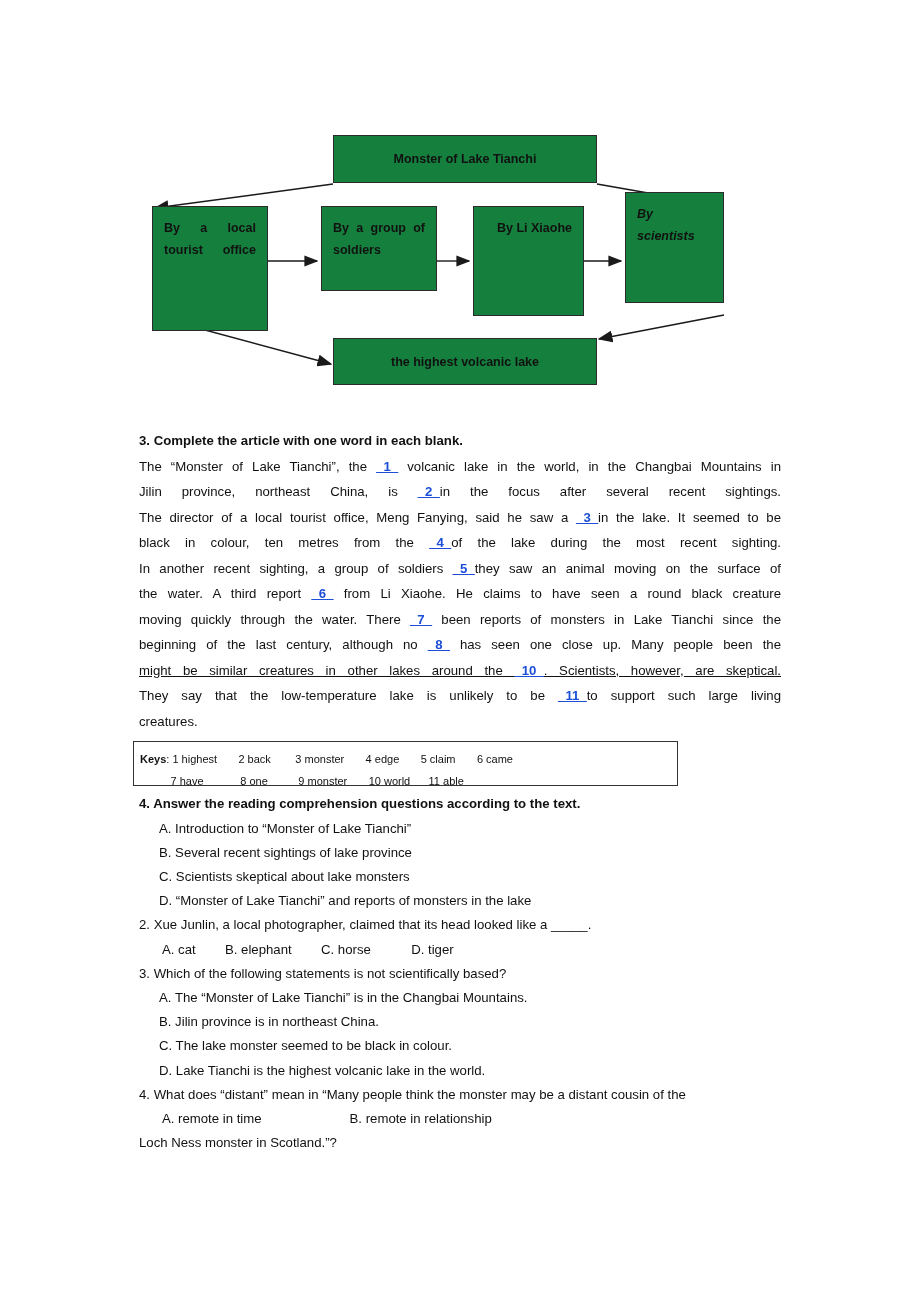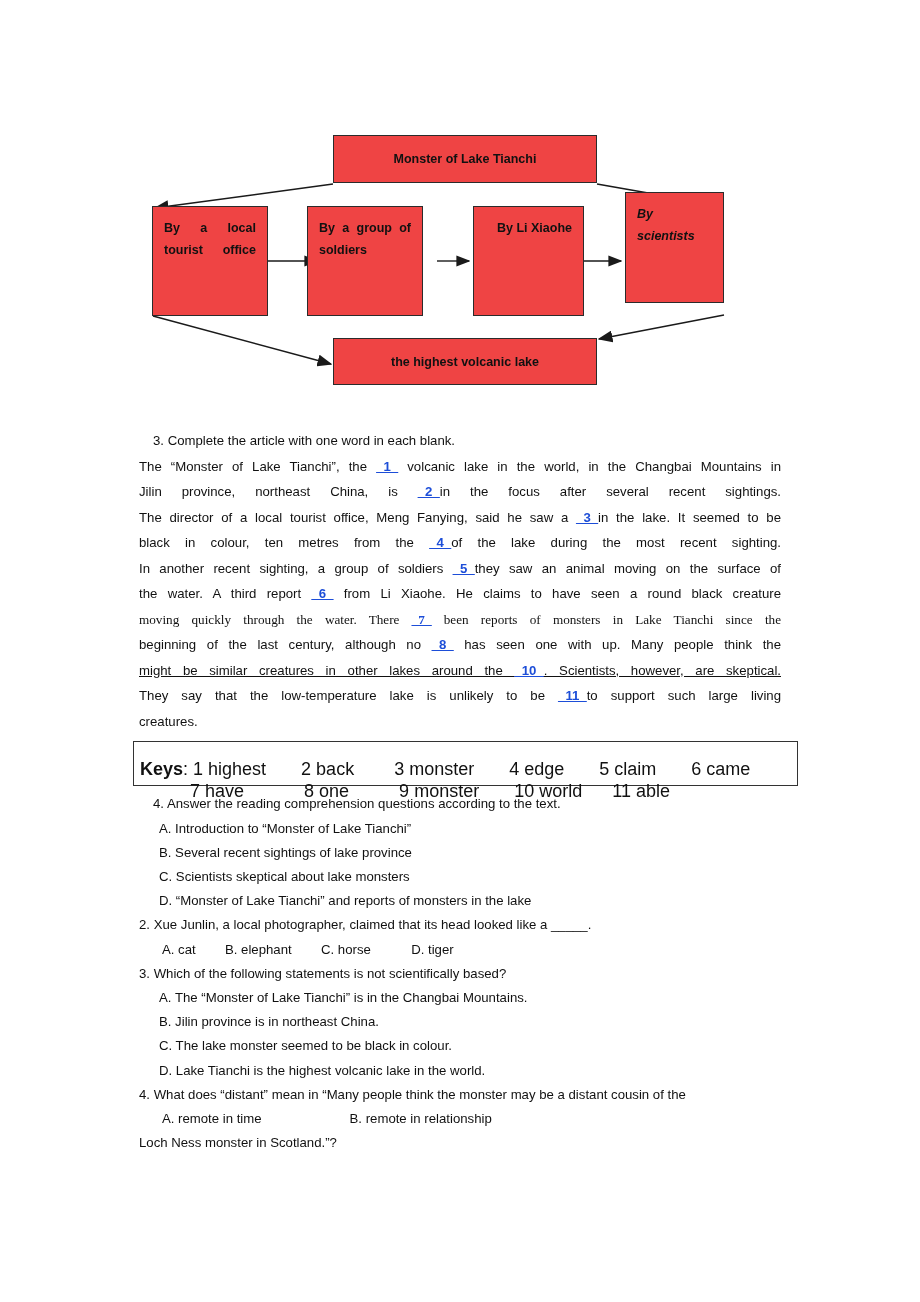--- a/index.html
+++ b/index.html
@@ -33,93 +33,92 @@
     position: absolute;
     left: 0;
     top: 0;
     width: 642px;
     height: 268px;
   }
   .dbox {
     position: absolute;
     border: 1.2px solid #2b2b2b;
     box-sizing: border-box;
-    background: #ef4444;
+    background: #15803d;
     font-weight: bold;
     font-size: 12.5px;
     line-height: 22px;
     color: #111;
   }
   .dbox .inner {
     padding: 10px 11px 0 11px;
   }
   .dbox.center-mid {
     display: flex;
     align-items: center;
     justify-content: center;
     text-align: center;
   }
   .just {
     text-align: justify;
     text-align-last: justify;
   }
 
   #box-title   { left: 194px; top: 7px;   width: 264px; height: 48px; }
-  #box-1       { left: 13px;  top: 78px;  width: 116px; height: 110px; }
-  #box-2       { left: 168px; top: 78px;  width: 116px; height: 110px; }
+  #box-1       { left: 13px;  top: 78px;  width: 116px; height: 125px; }
+  #box-2       { left: 182px; top: 78px;  width: 116px; height: 85px; }
   #box-3       { left: 334px; top: 78px;  width: 111px; height: 110px; }
   #box-4       { left: 486px; top: 64px;  width: 99px;  height: 111px; font-style: italic; }
   #box-bottom  { left: 194px; top: 210px; width: 264px; height: 47px; }
 
   #box-title .inner, #box-bottom .inner {
     padding: 0;
     width: 100%;
     text-align: center;
   }
   #box-3 .inner { text-align: right; }
 
   
   .content {
     position: absolute;
     left: 139px;
     width: 642px;
     font-size: 13.2px;
   }
   .hd {
-    font-weight: normal;
+    font-weight: bold;
     font-size: 13.2px;
     line-height: 25.5px;
-    margin-left: 14px;
   }
   .para {
     line-height: 25.5px;
     text-align: justify;
     text-justify: inter-word;
   }
   .para .ln {
     display: block;
   }
   .blank {
     color: #1d4ed8;
     font-weight: bold;
     text-decoration: underline;
   }
 
   
   #keys-box {
     position: absolute;
     left: 133px;
     top: 741px;
-    width: 665px;
+    width: 545px;
     height: 45px;
     border: 1.1px solid #333;
     box-sizing: border-box;
-    font-size: 18px;
+    font-size: 11px;
     line-height: 22px;
-    padding-top: 16px;
+    padding-top: 6px;
   }
   #keys-box .krow {
     display: block;
     white-space: pre;
     padding-left: 6px;
   }
   #keys-box .klabel { font-weight: bold; }
 
   
   .qline {
@@ -185,22 +184,22 @@
 
   <div class="content" style="top:428px;">
     <div class="hd">3. Complete the article with one word in each blank.</div>
     <div class="para" id="cloze-para">
         <span class="ln" style="text-align: justify; text-align-last: justify;"><span>The “Monster of Lake Tianchi”, the </span><span class="blank">_1_</span><span> volcanic lake in the world, in the Changbai Mountains in</span></span>
         <span class="ln" style="text-align: justify; text-align-last: justify;"><span>Jilin province, northeast China, is </span><span class="blank">_2_</span><span>in the focus after several recent sightings.</span></span>
         <span class="ln" style="text-align: justify; text-align-last: justify;"><span>The director of a local tourist office, Meng Fanying, said he saw a </span><span class="blank">_3_</span><span>in the lake. It seemed to be</span></span>
         <span class="ln" style="text-align: justify; text-align-last: justify;"><span>black in colour, ten metres from the </span><span class="blank">_4_</span><span>of the lake during the most recent sighting.</span></span>
         <span class="ln" style="text-align: justify; text-align-last: justify;"><span>In another recent sighting, a group of soldiers </span><span class="blank">_5_</span><span>they saw an animal moving on the surface of</span></span>
         <span class="ln" style="text-align: justify; text-align-last: justify;"><span>the water. A third report </span><span class="blank">_6_</span><span> from Li Xiaohe. He claims to have seen a round black creature</span></span>
-        <span class="ln" style="text-align: justify; text-align-last: justify; font-family: Liberation Serif, serif;"><span>moving quickly through the water. There </span><span class="blank">_7_</span><span> been reports of monsters in Lake Tianchi since the</span></span>
-        <span class="ln" style="text-align: justify; text-align-last: justify;"><span>beginning of the last century, although no </span><span class="blank">_8_</span><span> has seen one with up. Many people think the</span></span>
+        <span class="ln" style="text-align: justify; text-align-last: justify;"><span>moving quickly through the water. There </span><span class="blank">_7_</span><span> been reports of monsters in Lake Tianchi since the</span></span>
+        <span class="ln" style="text-align: justify; text-align-last: justify;"><span>beginning of the last century, although no </span><span class="blank">_8_</span><span> has seen one close up. Many people been the</span></span>
         <span class="ln" style="text-align: justify; text-align-last: justify; text-decoration: underline;"><span>might be similar creatures in other lakes around the </span><span class="blank">_10_</span><span>. Scientists, however, are skeptical.</span></span>
         <span class="ln" style="text-align: justify; text-align-last: justify;"><span>They say that the low-temperature lake is unlikely to be </span><span class="blank">_11_</span><span>to support such large living</span></span>
         <span class="ln" style="text-align: left; text-align-last: left;"><span>creatures.</span></span>
       </div>
   </div>
 
   <div id="keys-box">
     <div class="krow"><span class="klabel">Keys</span><span>: 1 highest       2 back        3 monster       4 edge       5 claim       6 came</span></div>
     <div class="krow">          7 have            8 one          9 monster       10 world      11 able</div>
   </div>

